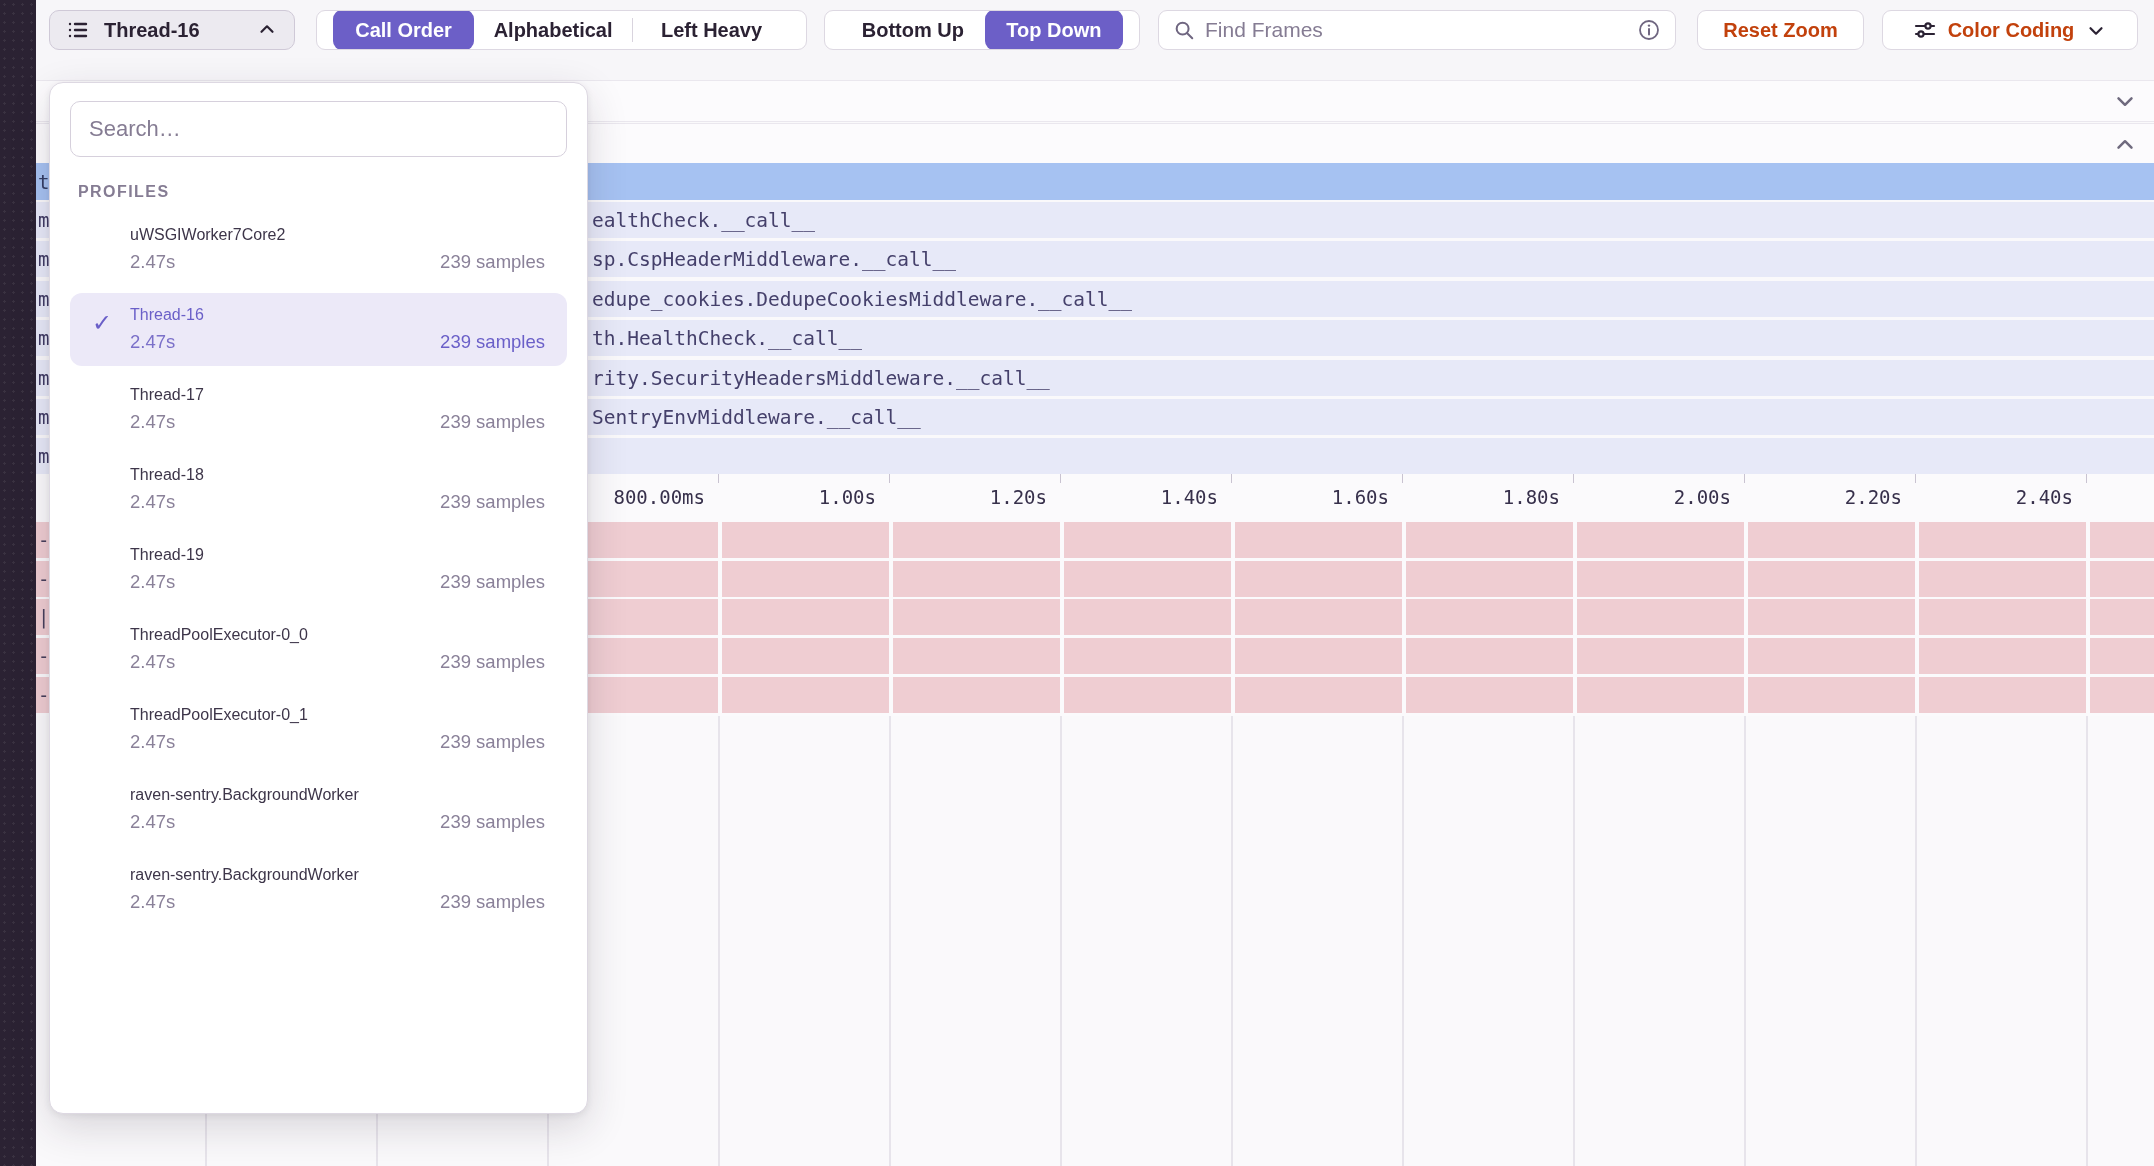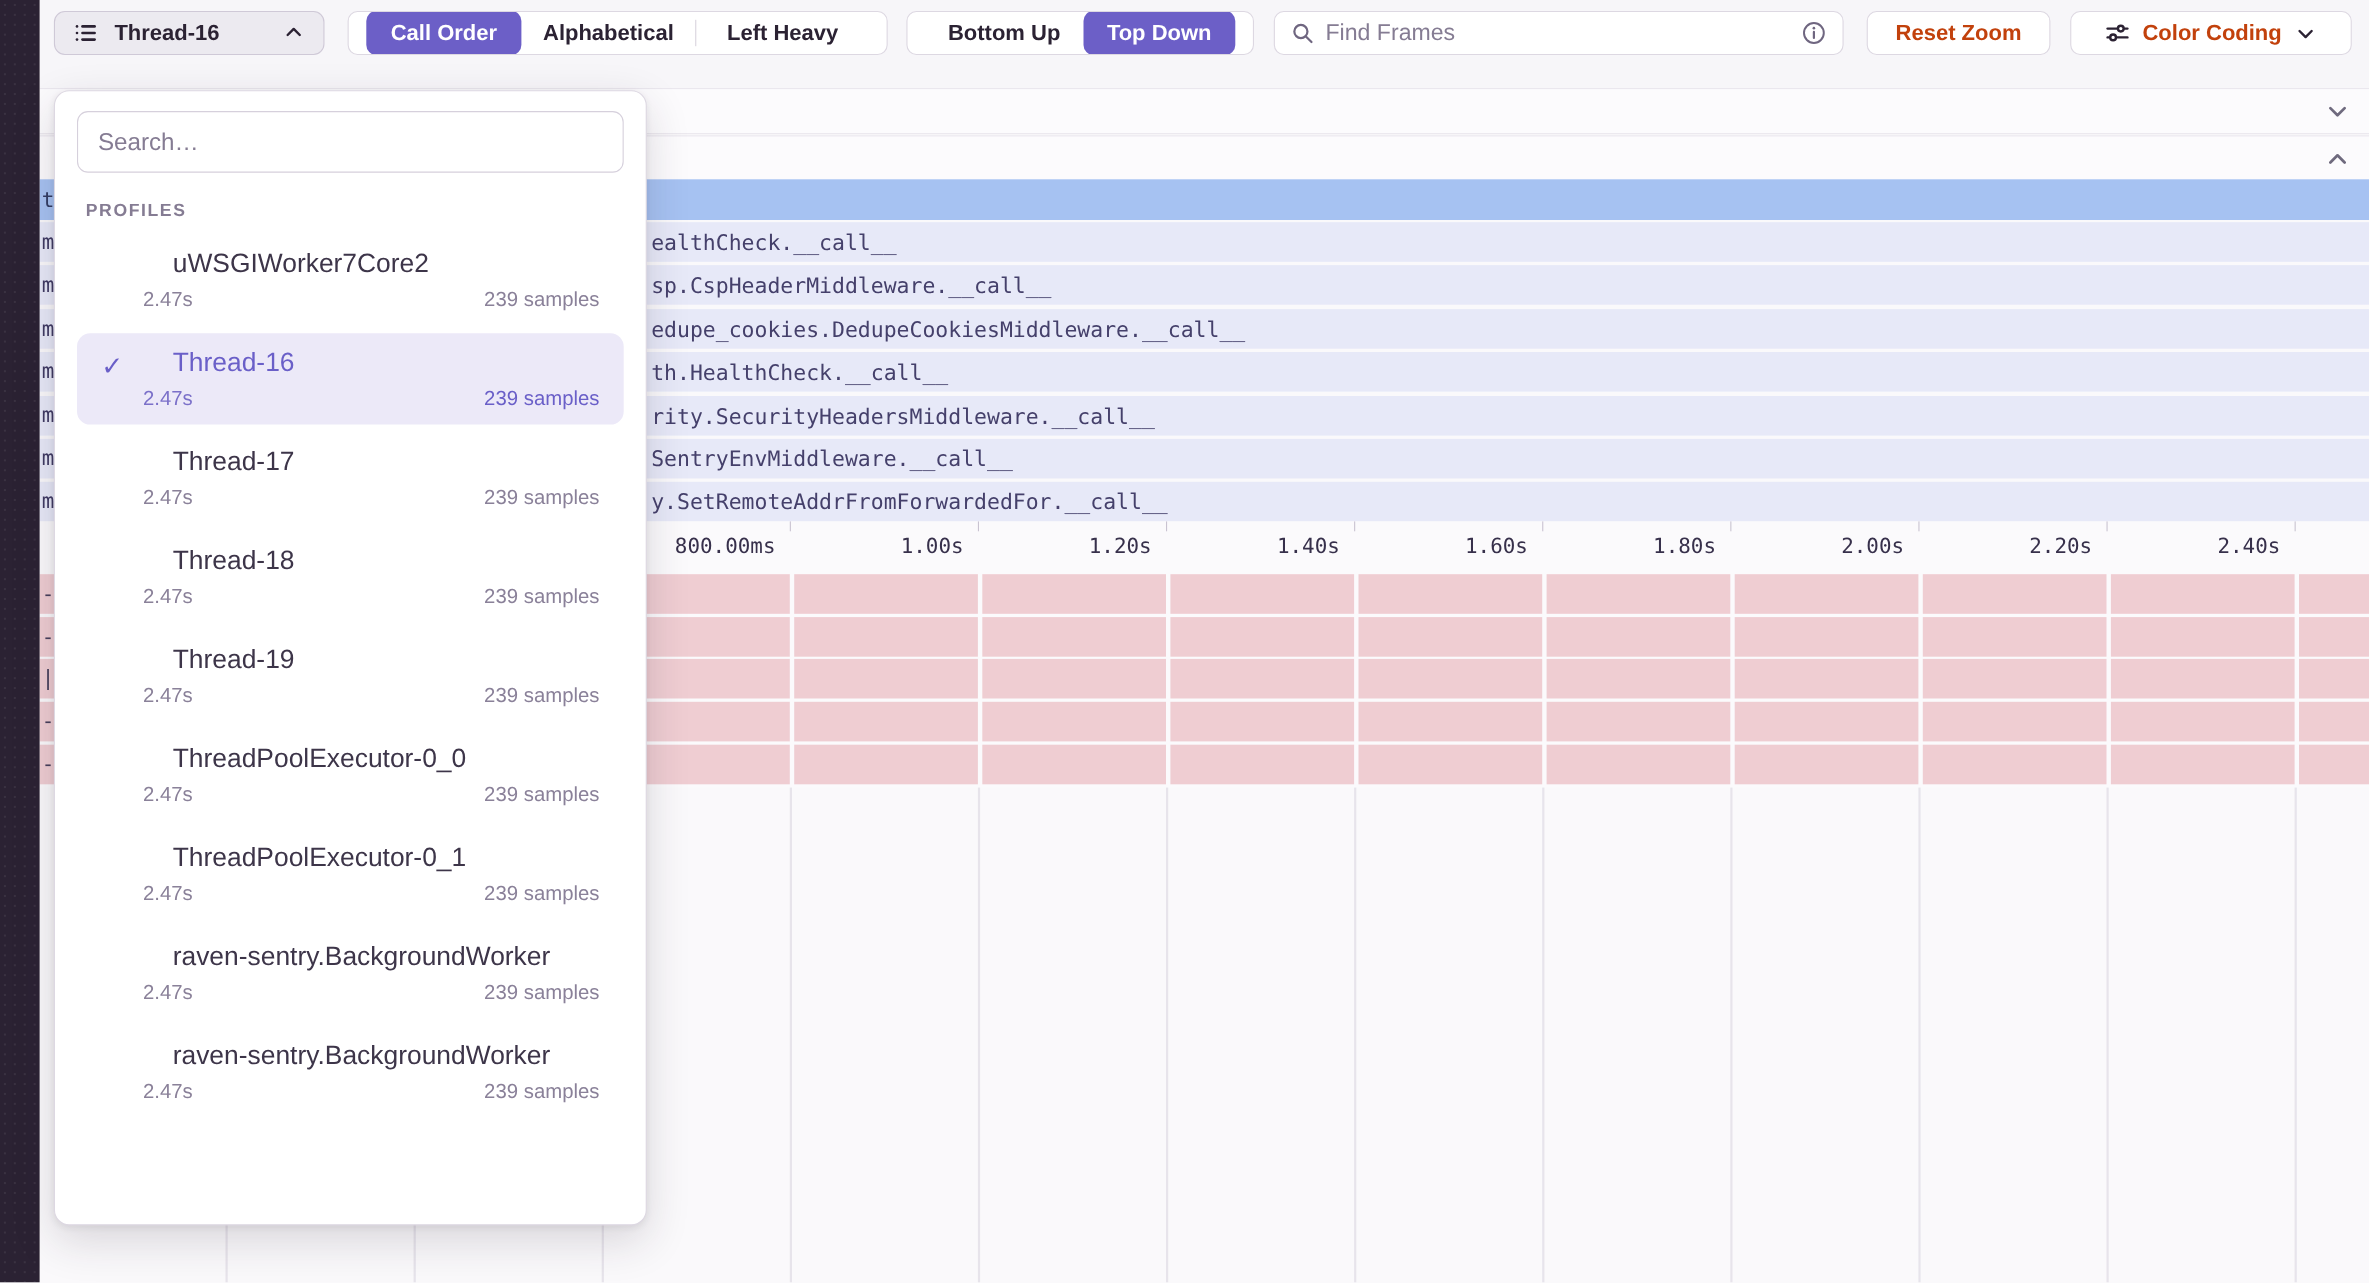--- a/index.html
+++ b/index.html
@@ -104,21 +104,21 @@
   .dd-item {
     position:relative; border-radius:12px; padding:13px 22px 13px 60px;
     margin-bottom:7px; cursor:pointer;
   }
   .dd-item .check {
     position:absolute; left:22px; top:16px; font-size:24px; color:#6A5FC8;
     display:none;
   }
   .dd-item.selected { background:#ECE9F8; }
   .dd-item.selected .check { display:block; }
-  .dd-name { font-size:24px; color:#3D3549; margin-bottom:7px;margin-left:27px; }
+  .dd-name { font-size:16px; color:#3D3549; margin-bottom:7px; }
   .dd-item.selected .dd-name { color:#6A5FC8; }
   .dd-meta { display:flex; justify-content:space-between; font-size:18.5px; color:#8A8199; }
   .dd-item.selected .dd-meta { color:#7B70C9; }
   .dd-item.selected .dd-meta .dd-samples { color:#6A5FC8; }
   svg { display:block; }
 </style>
 </head>
 <body>
 
 <div class="sidebar-rail"></div>
@@ -248,21 +248,20 @@
 <div class="row row-lav" style="top:360px;">
   <span class="prefix-ch">m</span>
   <span class="frame-label">rity.SecurityHeadersMiddleware.__call__</span>
 </div>
 <div class="row row-lav" style="top:399px;">
   <span class="prefix-ch">m</span>
   <span class="frame-label">SentryEnvMiddleware.__call__</span>
 </div>
 <div class="row row-lav" style="top:438px;">
   <span class="prefix-ch">m</span>
-  <span class="frame-label">y.SetRemoteAddrFromForwardedFor.__call__</span>
 </div>
 
 <div class="axis-band">
   <div class="axis-tick" style="left:682px;"></div>
   <div class="axis-tick" style="left:853px;"></div>
   <div class="axis-tick" style="left:1024px;"></div>
   <div class="axis-tick" style="left:1195px;"></div>
   <div class="axis-tick" style="left:1366px;"></div>
   <div class="axis-tick" style="left:1537px;"></div>
   <div class="axis-tick" style="left:1708px;"></div>

